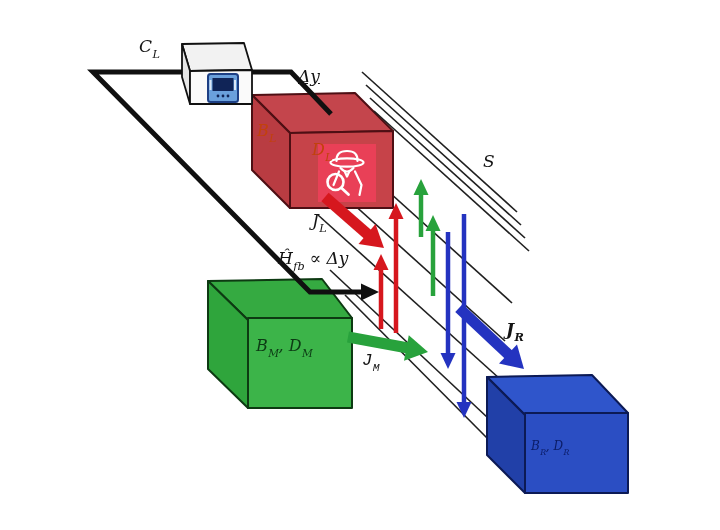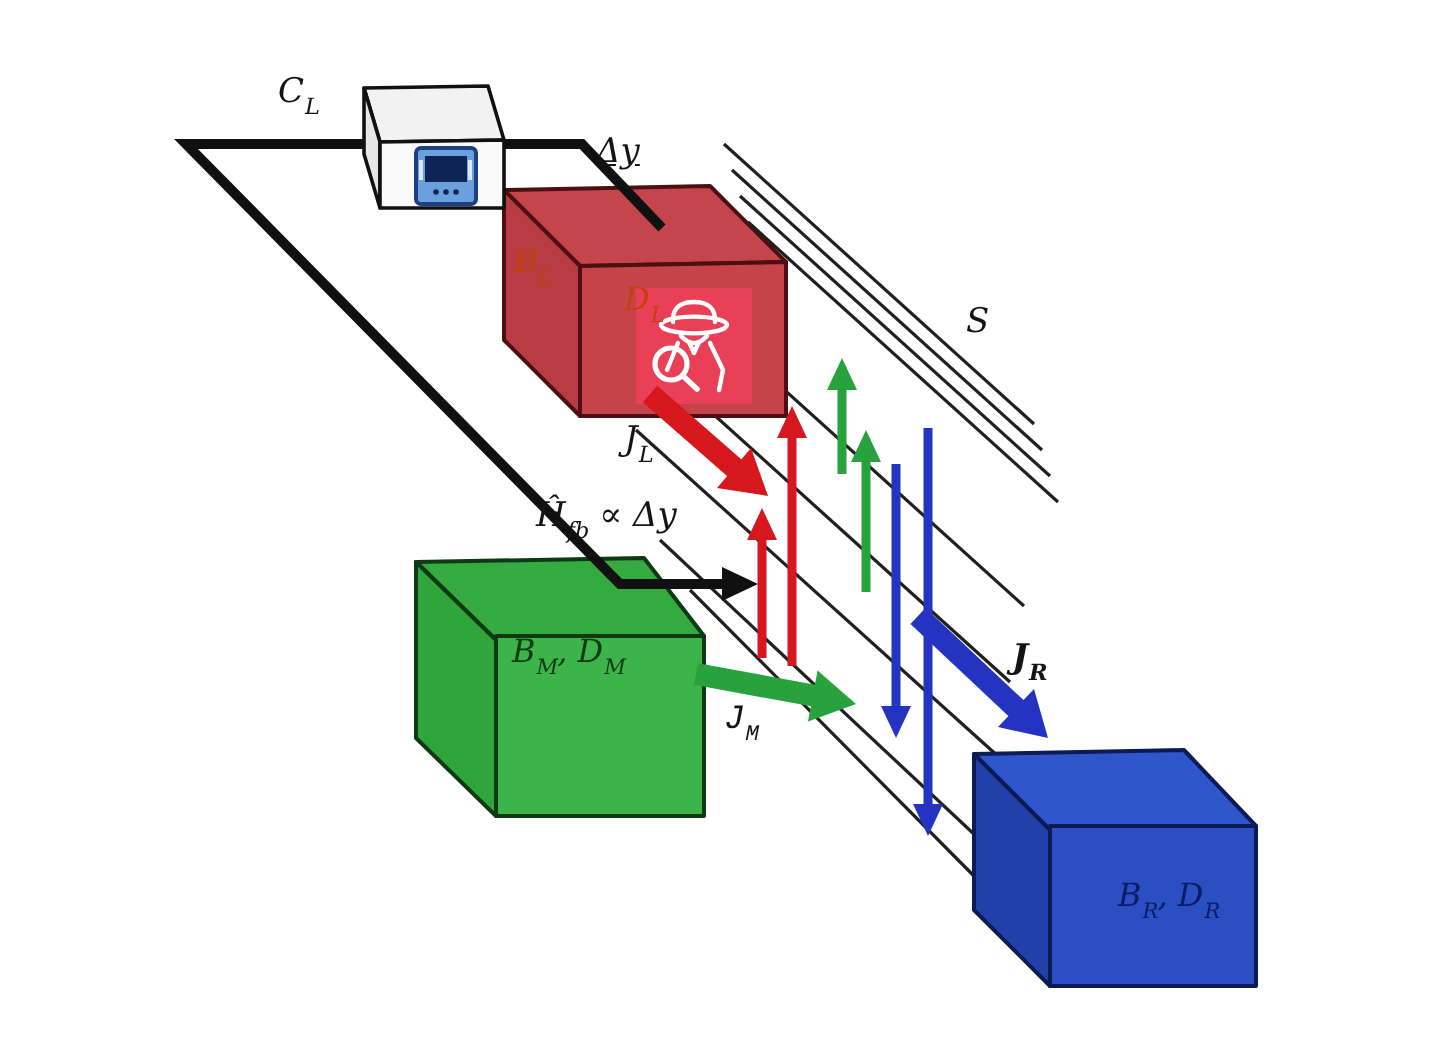--- a/index.html
+++ b/index.html
@@ -4,21 +4,21 @@
 <style>
   html,body{margin:0;padding:0;background:#fff;}
   .stage{position:relative;width:720px;height:530px;background:#ffffff;overflow:hidden;
          font-family:"DejaVu Serif","Liberation Serif",serif;}
   .stage svg{position:absolute;left:0;top:0;}
   .mlabel{position:absolute;font-style:italic;font-size:17px;color:#141414;
           white-space:nowrap;line-height:1;user-select:none;}
   .mlabel sub{font-size:0.66em;font-style:italic;position:relative;top:2px;left:0.5px;}
   .lab-red{color:#c2410c;font-size:16px;}
   .lab-green{color:#0c3a14;font-size:16px;}
-  .lab-blue{color:#0b1c66;font-size:16px;margin-left:28px;}
+  .lab-blue{color:#0b1c66;font-size:12px;}
 </style>
 </head>
 <body>
 
 <div class="stage">
 
 <svg width="720" height="530" viewBox="0 0 720 530">
 
   <g fill="none" stroke-width="1.6" stroke="#202020">
     <line x1="318" y1="128" x2="512" y2="303"></line>
@@ -130,19 +130,19 @@
     </g>
   </g>
 </svg>
 
 <div class="mlabel" style="left:139px;top:38px;text-align:center;"><span>C</span><sub>L</sub></div>
 <div class="mlabel" style="left:298px;top:68px;text-decoration:underline;"><span>Δy</span></div>
 <div class="mlabel lab-red" style="left:257px;top:123px;"><span>B</span><sub>L</sub></div>
 <div class="mlabel lab-red" style="left:312px;top:142px;"><span>D</span><sub>L</sub></div>
 <div class="mlabel" style="left:312px;top:212px;"><span>J</span><sub>L</sub></div>
 <div class="mlabel" style="left:483px;top:153px;"><span>S</span></div>
-<div class="mlabel" style="left:268px;top:250px;"><span>Ĥ</span><sub>fb</sub><span> ∝ Δy</span></div>
-<div class="mlabel lab-green" style="left:256px;top:318px;text-align:right;"><span>B</span><sub>M</sub><span>, D</span><sub>M</sub></div>
+<div class="mlabel" style="left:278px;top:250px;"><span>Ĥ</span><sub>fb</sub><span> ∝ Δy</span></div>
+<div class="mlabel lab-green" style="left:256px;top:338px;text-align:right;"><span>B</span><sub>M</sub><span>, D</span><sub>M</sub></div>
 <div class="mlabel" style="left:362px;top:352px;font-family:Liberation Mono, monospace;"><span>J</span><sub>M</sub></div>
 <div class="mlabel" style="left:506px;top:321px;font-weight:bold;"><span>J</span><sub>R</sub></div>
 <div class="mlabel lab-blue" style="left:531px;top:440px;"><span>B</span><sub>R</sub><span>, D</span><sub>R</sub></div>
 
 </div>
 
 </body></html>

